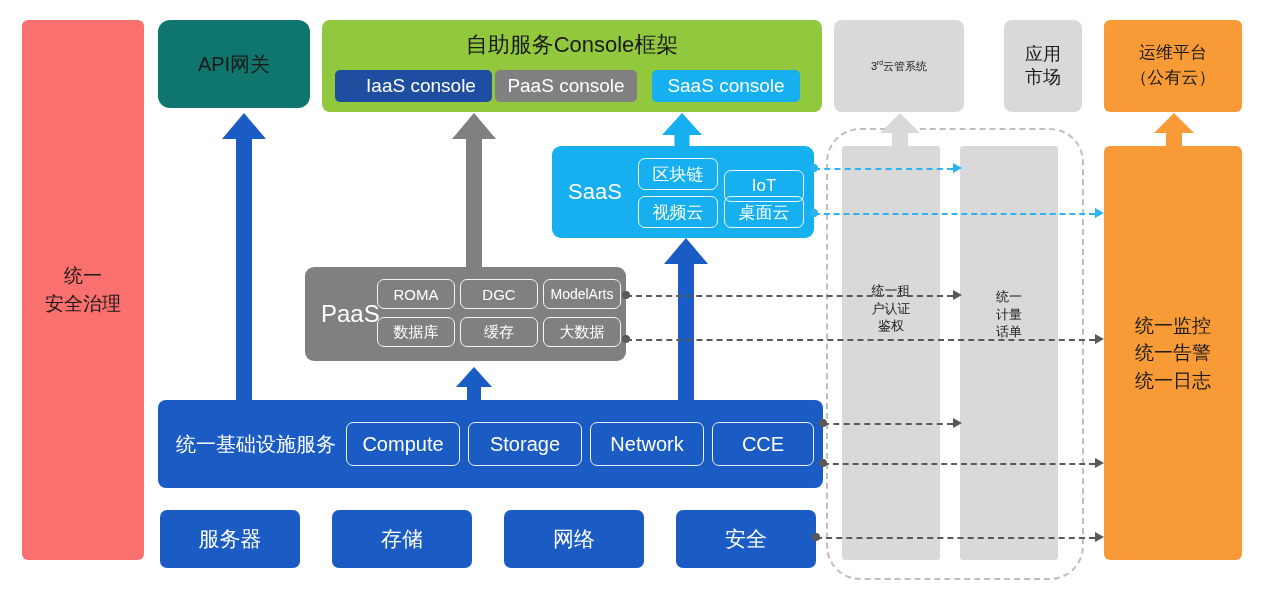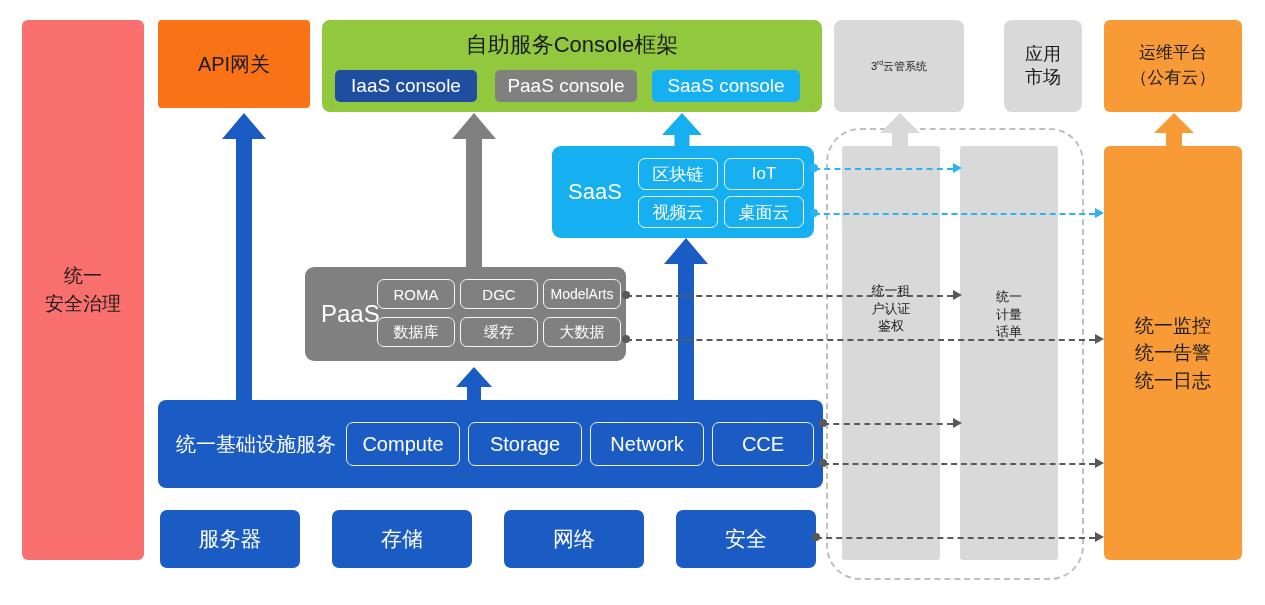--- a/index.html
+++ b/index.html
@@ -5,21 +5,21 @@
   html,body{margin:0;padding:0;background:#ffffff;}
   body{font-family:"Liberation Sans","DejaVu Sans",sans-serif;}
   #stage{position:relative;width:1265px;height:605px;background:#fff;overflow:hidden;}
   .box{position:absolute;box-sizing:border-box;display:flex;align-items:center;justify-content:center;text-align:center;}
 
   
   .panel-red{background:#F9706E;border-radius:6px;color:#1a1a1a;font-size:19px;line-height:1.45;}
   .panel-orange{background:#F89B36;border-radius:6px;color:#1a1a1a;font-size:19px;line-height:1.45;}
 
   
-  .box-apigw{background:#f97316;border-radius:4px;color:#1a1a1a;font-size:20px;}
+  .box-apigw{background:#0f766e;border-radius:12px;color:#1a1a1a;font-size:20px;}
   .box-console{background:#92C83D;border-radius:8px;}
   .box-gray{background:#D9D9D9;border-radius:8px;color:#1a1a1a;font-size:11px;line-height:1.3;}
   .box-gray.small{font-size:18px;}
 
   .console-title{position:absolute;top:10px;left:0;right:0;text-align:center;font-size:22px;color:#1a1a1a;}
   .chip{position:absolute;border-radius:5px;display:flex;align-items:center;justify-content:center;
         color:#ffffff;font-size:19px;height:32px;}
   .chip-iaas{background:#1F4EA1;}
   .chip-paas{background:#808080;}
   .chip-saas{background:#16B0F0;}
@@ -79,21 +79,21 @@
     </div>
   </div>
 
   <div class="box box-apigw" style="left:158px;top:20px;width:152px;height:88px;">
     <span>API网关</span>
   </div>
 
   <div class="box box-console" style="left:322px;top:20px;width:500px;height:92px;">
     <div class="console-title">自助服务Console框架</div>
 
-    <div class="chip chip-iaas" style="left:13px;top:50px;width:142px;">
+    <div class="chip chip-iaas" style="left:13px;top:50px;width:142px;padding-left:15px;">
       <span>IaaS console</span>
     </div>
     <div class="chip chip-paas" style="left:173px;top:50px;width:142px;">
       <span>PaaS console</span>
     </div>
     <div class="chip chip-saas" style="left:330px;top:50px;width:148px;">
       <span>SaaS console</span>
     </div>
   </div>
 
@@ -139,21 +139,21 @@
     <div>统一</div>
     <div>计量</div>
     <div>话单</div>
   </div>
 
   <div class="box box-saas" style="left:552px;top:146px;width:262px;height:92px;">
     <span class="saas-label">SaaS</span>
     <div class="tag" style="left:86px;top:12px;width:78px;height:30px;">
       <span>区块链</span>
     </div>
-    <div class="tag" style="left:172px;top:12px;width:78px;height:30px;">
+    <div class="tag" style="left:172px;top:24px;width:78px;height:30px;">
       <span>IoT</span>
     </div>
     <div class="tag" style="left:86px;top:50px;width:78px;height:30px;justify-content:center;">
       <span>视频云</span>
     </div>
     <div class="tag" style="left:172px;top:50px;width:78px;height:30px;">
       <span>桌面云</span>
     </div>
   </div>
 

